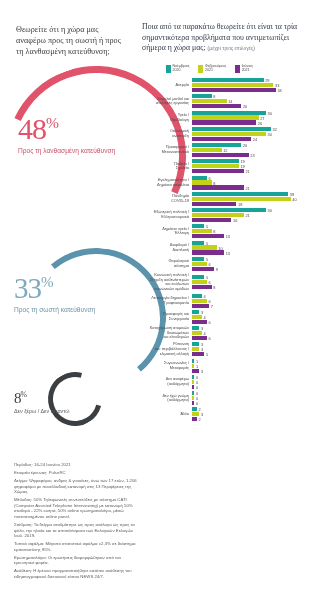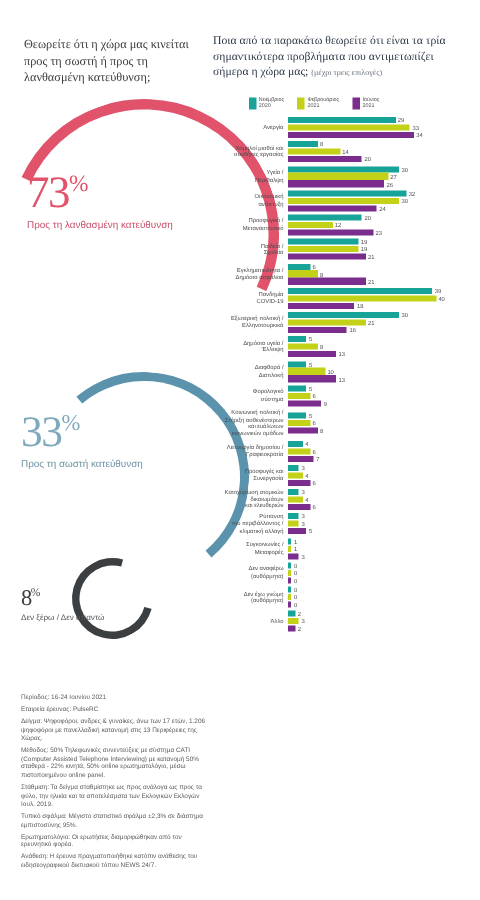--- a/index.html
+++ b/index.html
@@ -99,28 +99,28 @@
     margin-left:1.6px; font-size:3.9px; color:#4a4a4a;
   }
 </style>
 </head>
 <body>
 
 <div id="page">
 
   <div id="left">
 
-    <div class="lead-q">Θεωρείτε ότι η χώρα μας κινείται προς τη σωστή ή προς τη λανθασμένη κατεύθυνση;</div>
+    <div class="lead-q">Θεωρείτε ότι η χώρα μας αναφέρω προς τη σωστή ή προς τη λανθασμένη κατεύθυνση;</div>
 
     <div class="arc" id="arc-red"></div>
     <div class="arc" id="arc-blue"></div>
     <div class="arc" id="arc-dark"></div>
 
     <div class="stat" id="stat-red">
-      <div class="num"><span>73</span><span class="pct">%</span></div>
+      <div class="num"><span>48</span><span class="pct">%</span></div>
       <div class="sub">Προς τη λανθασμένη κατεύθυνση</div>
     </div>
 
     <div class="stat" id="stat-blue">
       <div class="num"><span>33</span><span class="pct">%</span></div>
       <div class="sub">Προς τη σωστή κατεύθυνση</div>
     </div>
 
     <div class="stat" id="stat-dark">
       <div class="num"><span>8</span><span class="pct">%</span></div>

